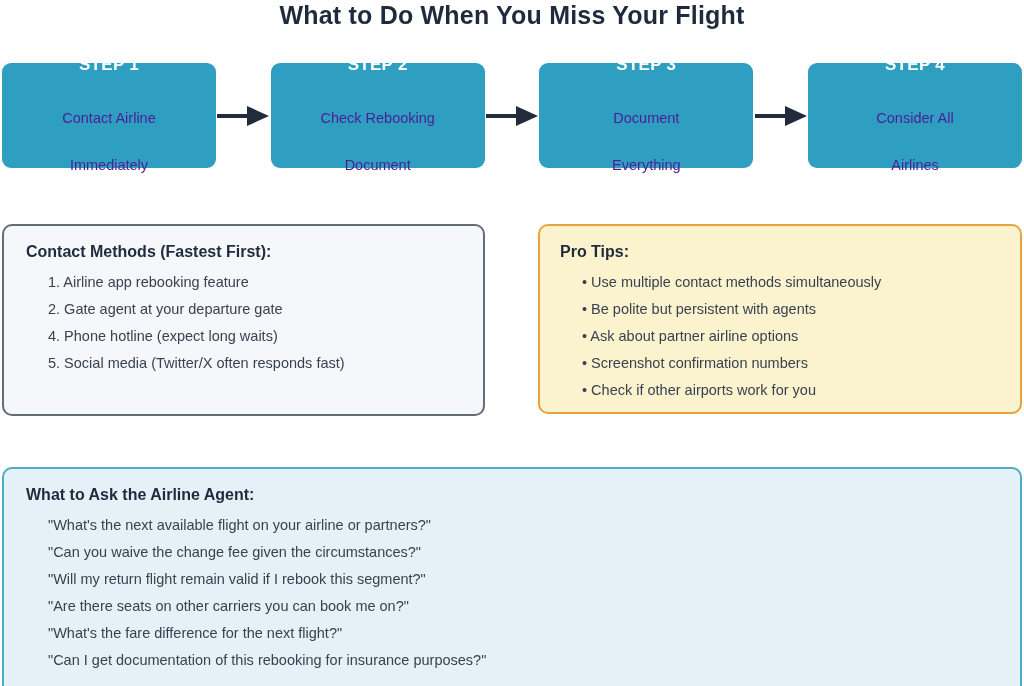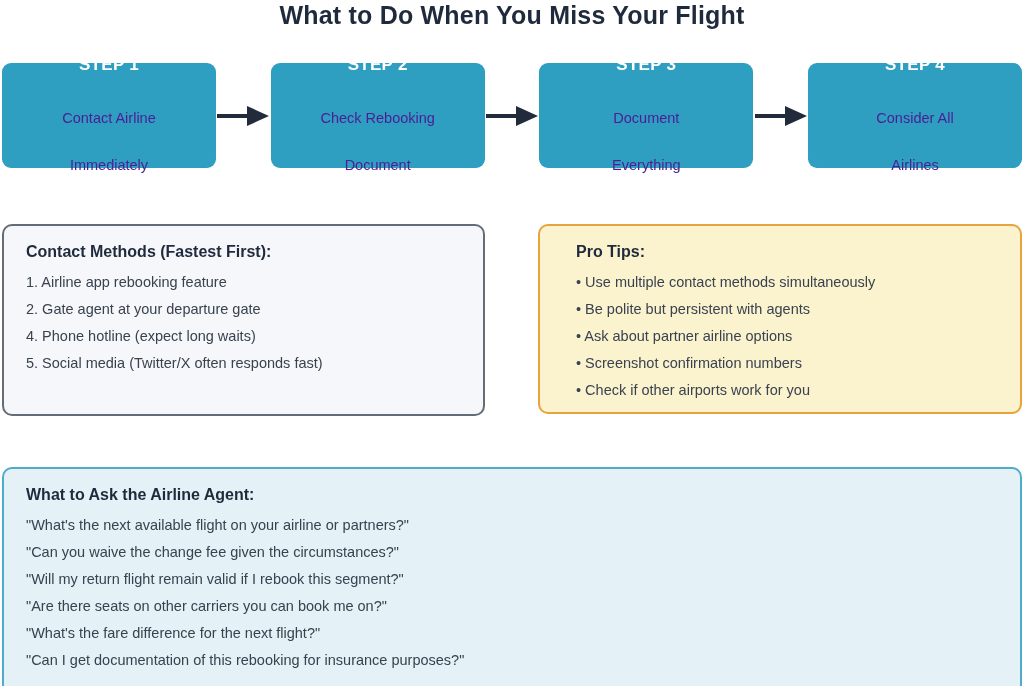--- a/index.html
+++ b/index.html
@@ -43,29 +43,29 @@
 
   .card{position:absolute;border-radius:10px;}
   .card-contact{
     top:224px;left:2px;width:483px;height:192px;
     background:var(--contact-bg);border:2px solid var(--contact-border);
     padding:17px 22px;
   }
   .card-tips{
     top:224px;left:538px;width:484px;height:190px;
     background:var(--tips-bg);border:2px solid var(--tips-border);
-    padding:17px 36px;
+    padding:17px 20px;
   }
   .card-ask{
     top:467px;left:2px;width:1020px;height:262px;
     background:var(--ask-bg);border:2.5px solid var(--ask-border);
     padding:17px 22px;
   }
   .card-title{font-size:16px;font-weight:700;color:var(--title-ink);margin-bottom:8px;}
-  .card-list{}
+  .card-list{margin-left:22px;}
   .card-list .list-item{
     font-size:14.5px;color:var(--body-ink);line-height:27px;white-space:nowrap;
   }
 </style>
 </head>
 <body>
 
 <div class="canvas">
 
   <div class="page-title">What to Do When You Miss Your Flight</div>

